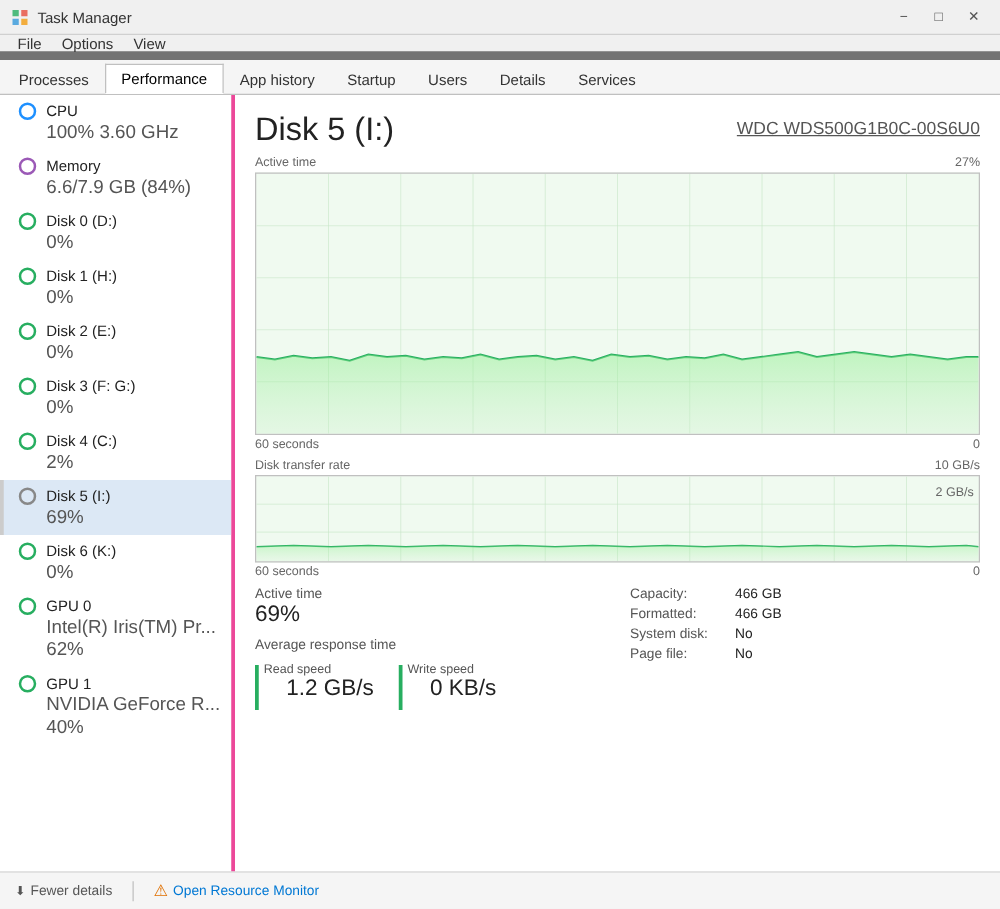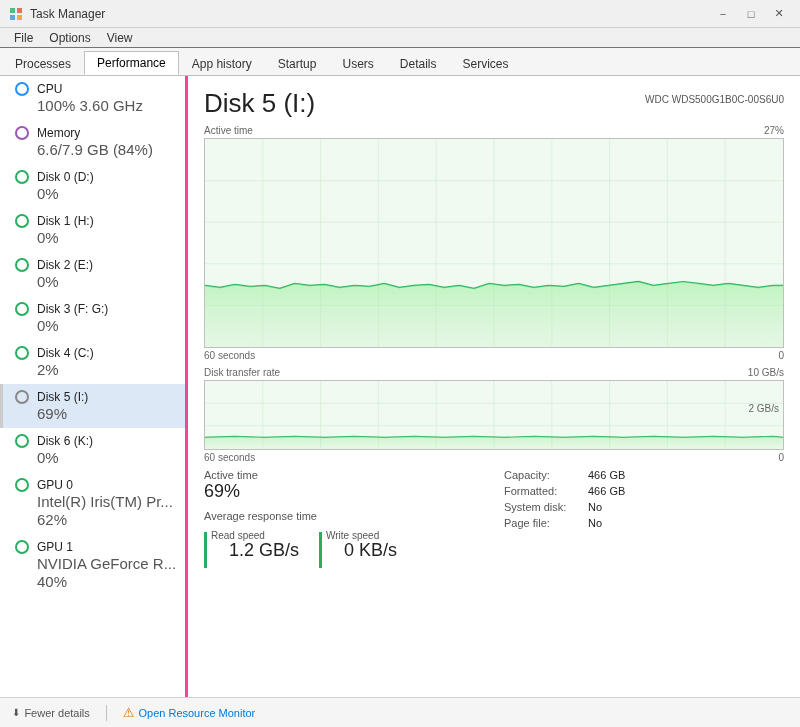--- a/index.html
+++ b/index.html
@@ -6,21 +6,21 @@
     body { font-family: 'Segoe UI', Tahoma, Geneva, Verdana, sans-serif; font-size: 12px; background: #f0f0f0; width: 800px; height: 727px; overflow: hidden; }
 
     
     .title-bar { background: #f0f0f0; height: 28px; display: flex; align-items: center; padding: 0 8px; border-bottom: 1px solid #d0d0d0; }
     .title-bar-icon { width: 16px; height: 16px; margin-right: 6px; }
     .title-bar-title { font-size: 12px; color: #333; flex: 1; }
     .title-bar-controls { display: flex; gap: 2px; }
     .title-bar-btn { width: 26px; height: 18px; background: transparent; border: none; cursor: pointer; font-size: 11px; color: #555; display: flex; align-items: center; justify-content: center; }
 
     
-    .menu-bar { background: #f0f0f0; height: 20px; display: flex; align-items: flex-start; padding: 0 6px; border-bottom: 1px solid #737373; }
+    .menu-bar { background: #f0f0f0; height: 20px; display: flex; align-items: flex-start; padding: 0 6px; border-bottom: 7px solid #737373; }
     .menu-item { font-size: 12px; color: #333; padding: 0 8px; cursor: pointer; height: 100%; display: flex; align-items: center; }
 
     
     .tabs { background: #f5f5f5; height: 28px; display: flex; align-items: flex-end; padding-left: 2px; border-bottom: 1px solid #c0c0c0; }
     .tab { height: 24px; padding: 0 12px; display: flex; align-items: center; font-size: 12px; cursor: pointer; border: 1px solid transparent; border-bottom: none; background: transparent; color: #333; }
     .tab.active { background: white; border: 1px solid #c0c0c0; border-bottom: 1px solid white; color: #000; font-weight: 500; }
 
     
     .main { display: flex; height: calc(727px - 28px - 20px - 28px - 30px); background: white; }
 
@@ -35,21 +35,21 @@
     .indicator.blue { border-color: #1e90ff; background: transparent; }
     .indicator.purple { border-color: #9b59b6; background: transparent; }
     .indicator.green { border-color: #27ae60; background: transparent; }
     .indicator.gray { border-color: #888; background: transparent; }
 
     
     .content { flex: 1; padding: 12px 16px; overflow-y: auto; background: white; }
 
     .content-header { display: flex; justify-content: space-between; align-items: flex-start; margin-bottom: 6px; }
     .disk-title { font-size: 26px; font-weight: 300; color: #222; }
-    .disk-model { font-size: 10px; color: #555; margin-top: 6px; }
+    .disk-model { font-size: 14px; color: #555; margin-top: 6px; text-decoration: underline; }
 
     
     .chart-section { margin-bottom: 4px; }
     .chart-label-row { display: flex; justify-content: space-between; font-size: 10px; color: #666; margin-bottom: 2px; }
     .chart-container { border: 1px solid #c0c0c0; background: #f0faf0; position: relative; overflow: hidden; }
     .chart-container.main-chart { height: 210px; }
     .chart-container.small-chart { height: 70px; }
     .chart-time-row { display: flex; justify-content: space-between; font-size: 10px; color: #666; margin-top: 2px; margin-bottom: 6px; }
 
     
@@ -268,21 +268,21 @@
 
           <defs>
             <linearGradient id="fillGrad2" x1="0" y1="0" x2="0" y2="1">
               <stop offset="0%" stop-color="#90ee90" stop-opacity="0.4"></stop>
               <stop offset="100%" stop-color="#c8f0c8" stop-opacity="0.2"></stop>
             </linearGradient>
           </defs>
           <polyline points="0,58 30,57 60,58 90,57 120,58 150,57 180,58 210,57 240,58 270,57 300,58 330,57 360,58 390,57 420,58 450,57 480,58 510,57 540,58 570,57 580,58" fill="none" stroke="#27ae60" stroke-width="1.2"></polyline>
           <polygon points="0,58 30,57 60,58 90,57 120,58 150,57 180,58 210,57 240,58 270,57 300,58 330,57 360,58 390,57 420,58 450,57 480,58 510,57 540,58 570,57 580,58 580,70 0,70" fill="url(#fillGrad2)"></polygon>
         </svg>
-        <div style="position:absolute; right:4px; top:22px; font-size:10px; color:#666;">2 GB/s</div>
+        <div style="position:absolute; right:4px; top:8px; font-size:10px; color:#666;">2 GB/s</div>
       </div>
       <div class="chart-time-row">
         <span>60 seconds</span>
         <span>0</span>
       </div>
     </div>
 
     <div class="stats-footer">
 
       <div class="stat-col">

